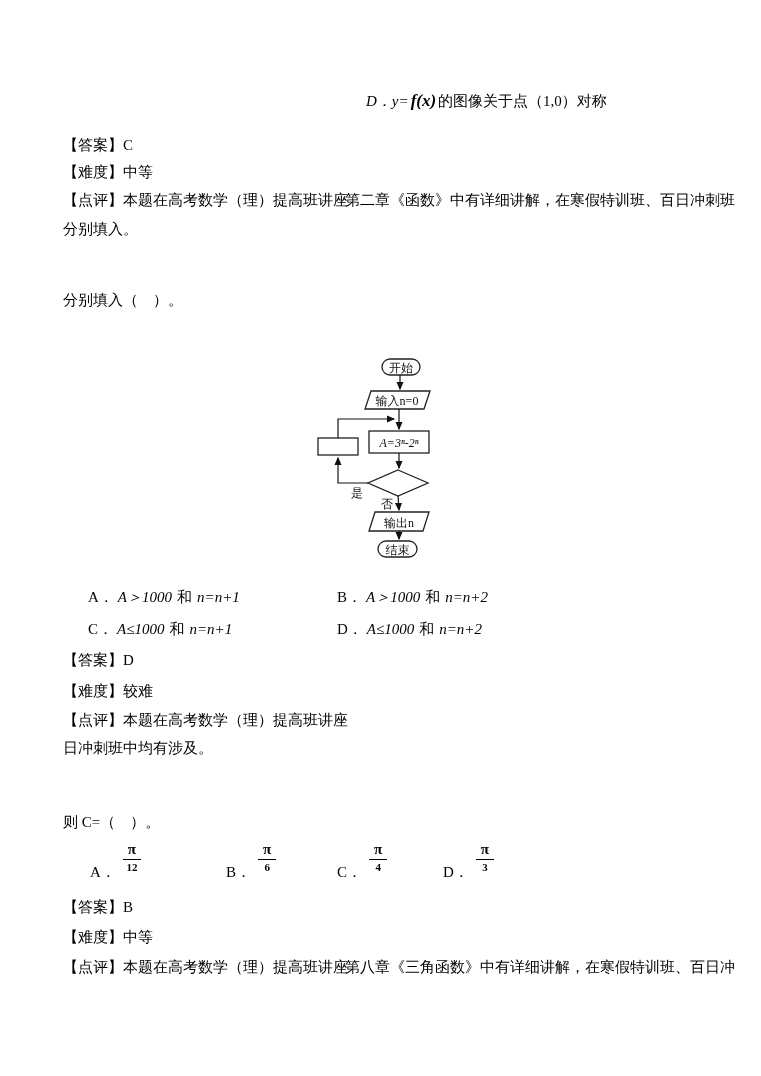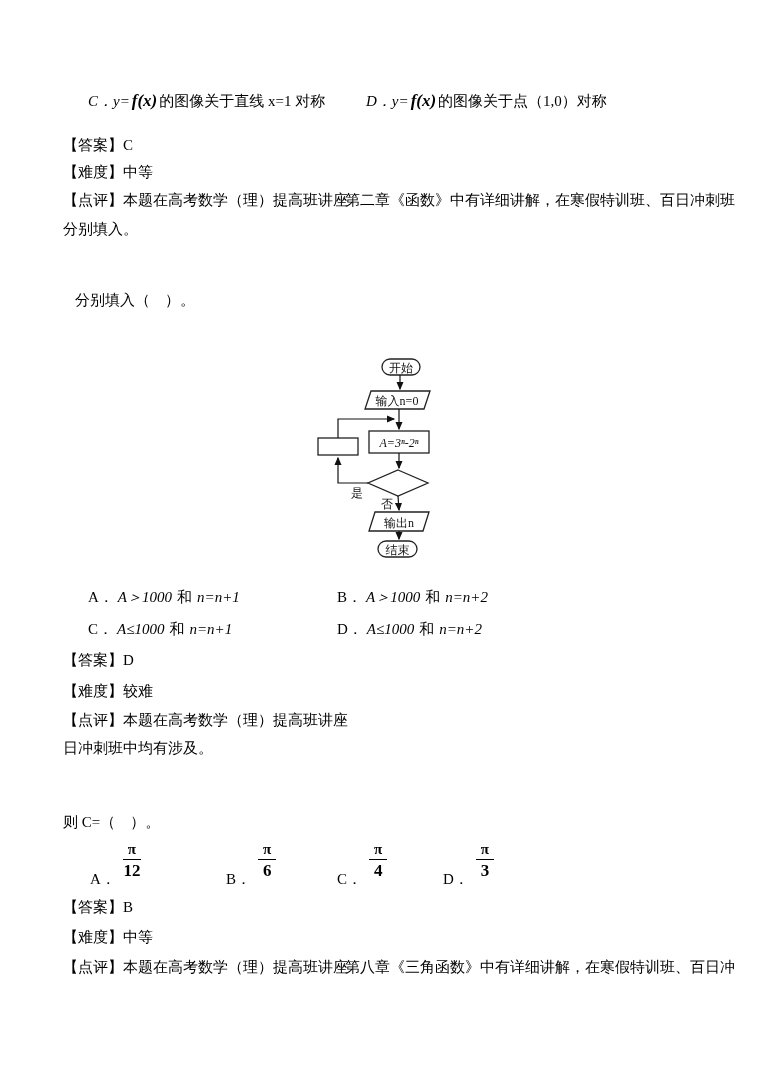--- a/index.html
+++ b/index.html
@@ -40,46 +40,43 @@
     align-items: center;
     margin-bottom: 7px;
   }
   .frac .num {
     font-weight: bold;
     font-size: 15px;
     line-height: 1.1;
     padding: 0 5px 1px 5px;
     border-bottom: 1.5px solid #000;
   }
-  .frac .den { font-weight: bold; font-size: 17px; line-height: 1.2; padding-top: 1px; }
+  .frac .den { font-weight: bold; font-size: 11px; line-height: 1.2; padding-top: 1px; }
   .flowchart-svg { position: absolute; left: 300px; top: 350px; }
   svg text {
     font-family: "Liberation Serif", "DejaVu Serif", serif;
     fill: #111;
   }
 </style>
 </head>
 <body>
 
 <div class="page">
 
-  <div class="abs t" style="left:88px; top:90px;">
-    <span class="var">C．y=</span><span class="fx">f(x)</span><span>的图像关于直线 x=1 对称</span>
-  </div>
   <div class="abs t" style="left:366px; top:90px;">
     <span class="var">D．y=</span><span class="fx">f(x)</span><span>的图像关于点（1,0）对称</span>
   </div>
 
   <div class="abs t" style="left:63px; top:136px;">【答案】C</div>
   <div class="abs t" style="left:63px; top:163px;">【难度】中等</div>
   <div class="abs t" style="left:63px; top:191px;">【点评】本题在高考数学（理）提高班讲座</div>
   <div class="abs t" style="left:345px; top:191px;">第二章《函数》中有详细讲解，在寒假特训班、百日冲刺班</div>
   <div class="abs t" style="left:63px; top:220px;">分别填入。</div>
 
-  <div class="abs t" style="left:63px; top:291px;margin-left:12px;">分别填入（　）。</div>
+  <div class="abs t" style="left:63px; top:291px;">分别填入（　）。</div>
 
   <svg class="flowchart-svg" width="200" height="215" viewBox="0 0 200 215">
     <defs>
       <marker id="arw" markerWidth="8" markerHeight="8" refX="6" refY="3" orient="auto">
         <path d="M0,0 L7,3 L0,6 Z" fill="#111"></path>
       </marker>
     </defs>
 
     <rect x="82" y="9" width="38" height="16" rx="8" fill="none" stroke="#222" stroke-width="1.3"></rect>
     <text x="101" y="21.5" font-size="12" text-anchor="middle">开始</text>

